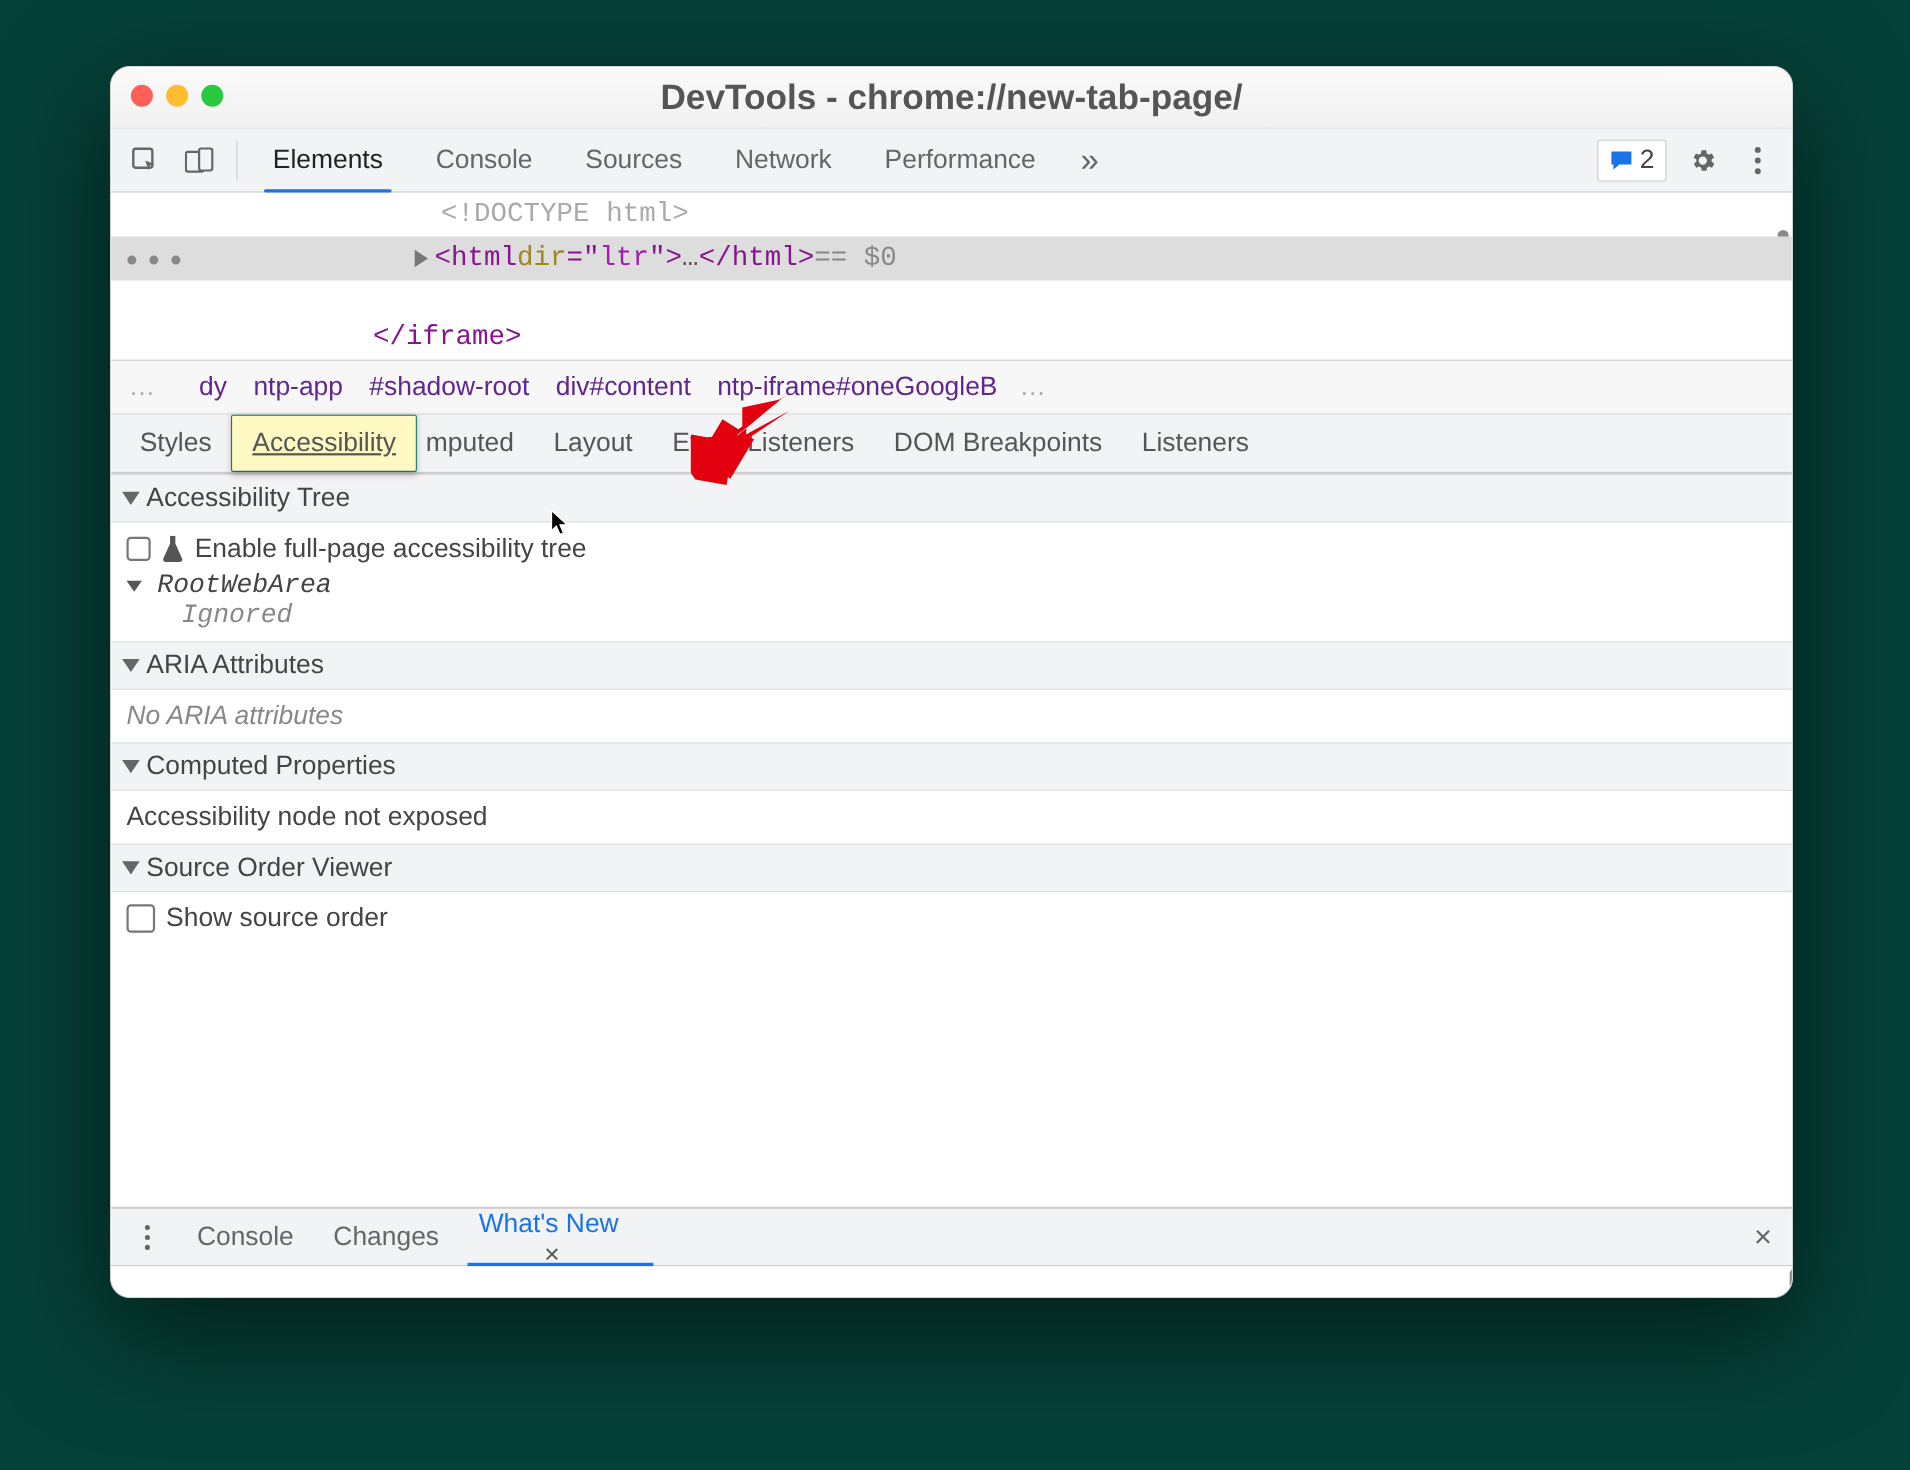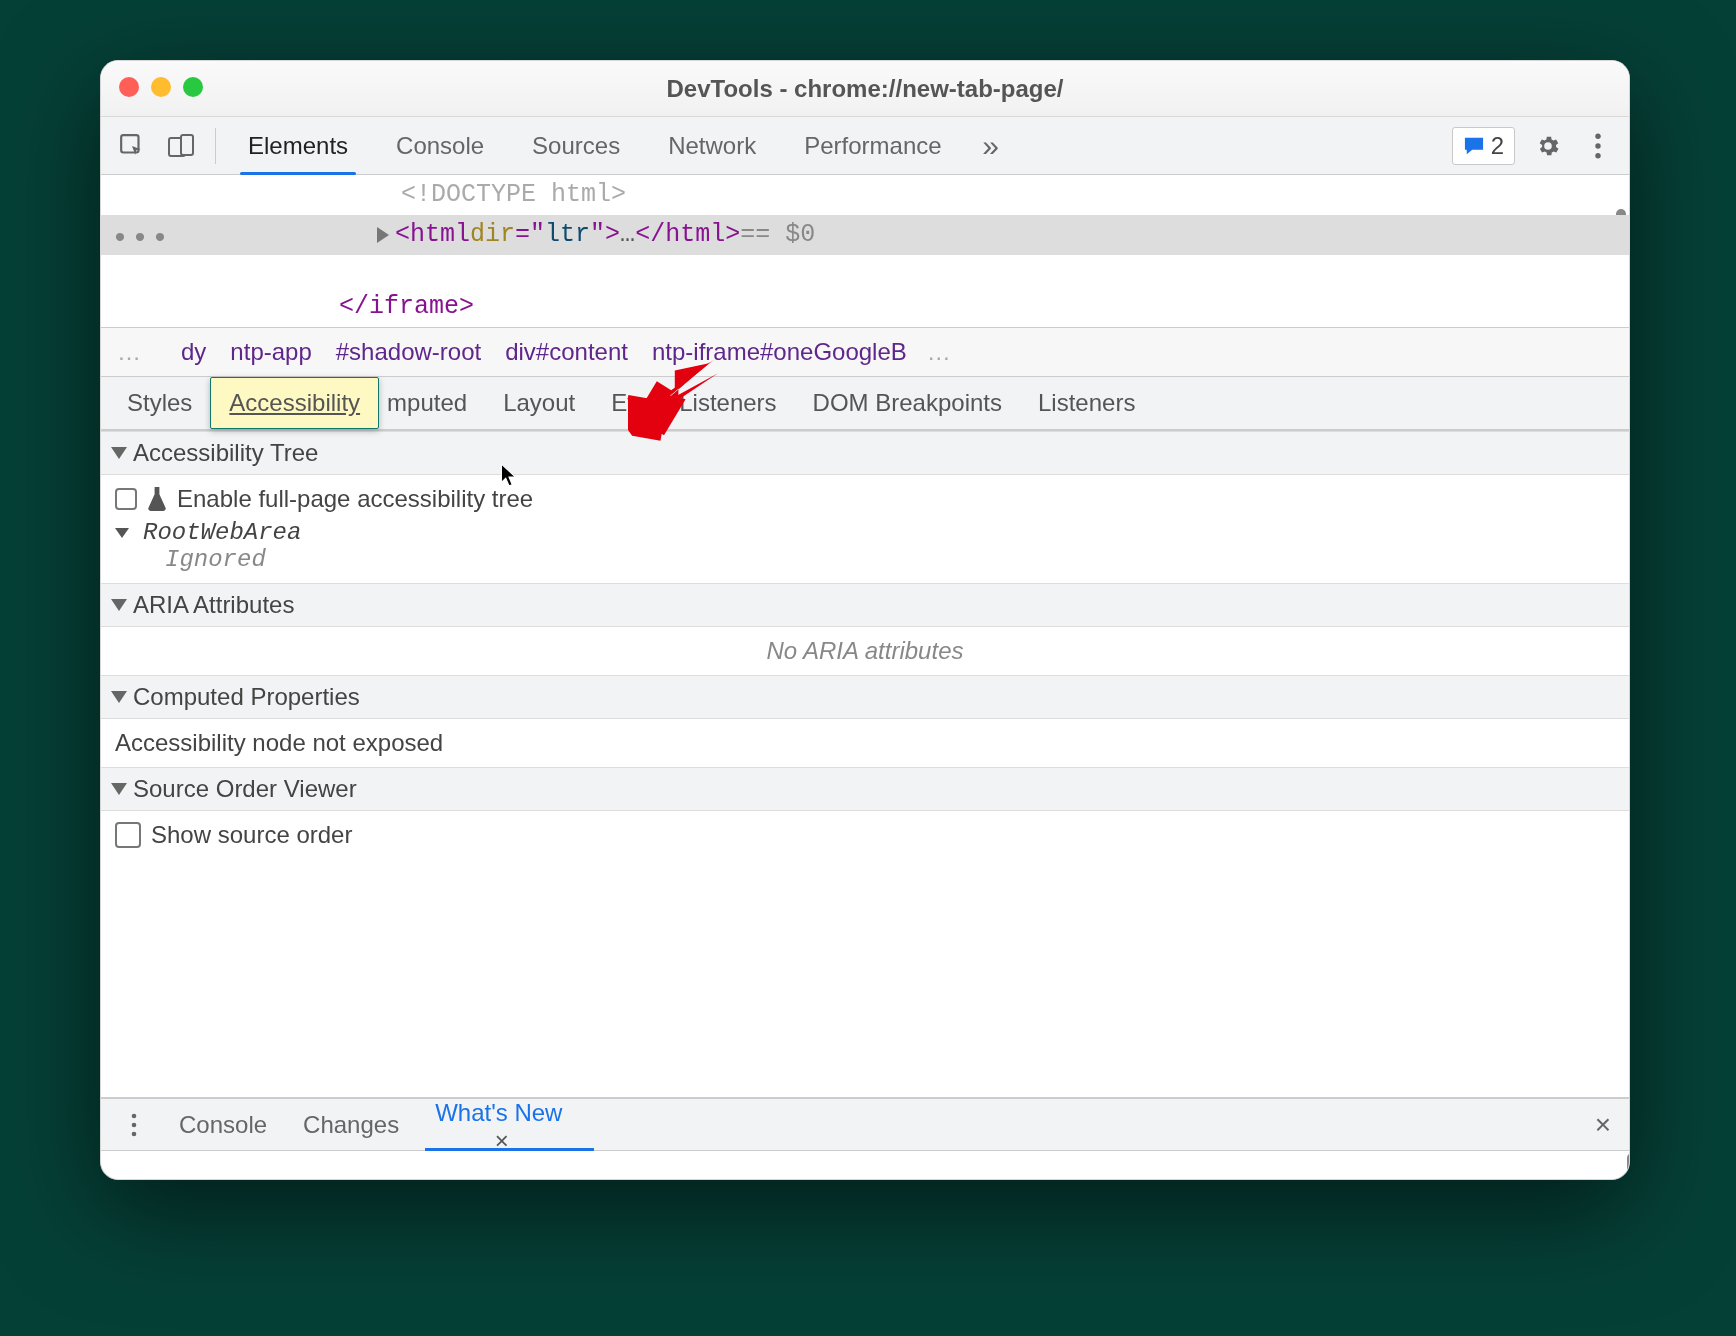--- a/index.html
+++ b/index.html
@@ -32,21 +32,21 @@
   .titlebar {
     height:56px; flex:0 0 56px;
     display:flex; align-items:center;
     background:linear-gradient(#fafafa,#f1f1f1);
     border-bottom:1px solid #d9d9d9;
     position:relative;
   }
   .traffic { position:absolute; left:18px; top:16px; display:flex; gap:12px;}
   .traffic span { width:20px; height:20px; border-radius:50%; display:block;}
   .tl-red{background:#ff5f57;} .tl-yellow{background:#febc2e;} .tl-green{background:#28c840;}
-  .titletext{ width:100%; text-align:center; font-weight:600; color:#555; font-size:24px;}
+  .titletext{ width:100%; text-align:center; font-weight:600; color:#555; font-size:32px;}
 
   
   .toolbar {
     height:58px; flex:0 0 58px;
     border-bottom:1px solid #ccc;
     display:flex; align-items:center;
     padding:0 8px; gap:4px;
     background:#f1f3f4;
     color:#6b6b6b;
   }
@@ -59,21 +59,21 @@
   .spacer{flex:1;}
   .issuebox{display:flex;align-items:center;gap:6px;border:1px solid #c9c9c9;background:#fff;border-radius:3px;padding:4px 10px;margin-right:6px;}
 
   
   .codebox{ padding:0; font-size:25px; line-height:40px;}
   .codeline{ display:flex; align-items:center; padding-left:300px; }
   .codeline.sel{ background:#ddd;}
   .gutter{position:relative;}
   .ellipsis{ position:absolute; left:10px; top:4px; color:#888; font-size:30px; letter-spacing:2px;}
   .tri{ display:inline-block; width:0;height:0; border-top:8px solid transparent;border-bottom:8px solid transparent;border-left:12px solid #777; margin-right:6px; vertical-align:-1px;}
-  .tag, .punct{color:#881391;} .attr{color:#a08523;} .val{color:#0c4a6e;} .cm{color:#236e26;}
+  .tag, .punct{color:#881391;} .attr{color:#a08523;} .val{color:#a21caf;} .cm{color:#236e26;}
   .eqsel{color:#888;}
 
   
   .crumbs{ height:50px; display:flex; align-items:center; gap:4px; padding:0 10px; border-top:1px solid #ccc; border-bottom:1px solid #ccc; background:#f7f7f7; color:#555; overflow:hidden; white-space:nowrap;}
   .crumbs .dots{color:#aaa; padding:0 6px;}
   .crumb{ background:#fff0; border-radius:6px; padding:4px 10px; color:#5f268c;}
   .crumb.first{}
 
   
   .subtabs{ height:54px; display:flex; align-items:center; gap:0; border-bottom:2px solid #ccc; background:#f1f3f4; padding:0 8px;}
@@ -234,21 +234,21 @@
     </div>
     <div class="row mono muted italic" style="padding-left:50px;">
       <span>Ignored</span>
     </div>
   </div>
 
   <div class="secthdr">
     <span class="tri2"></span>
     <span>ARIA Attributes</span>
   </div>
-  <div class="panecontent muted italic" style="text-align:center;">
+  <div class="panecontent muted italic" style="text-align:left;">
     <span>No ARIA attributes</span>
   </div>
 
   <div class="secthdr">
     <span class="tri2"></span>
     <span>Computed Properties</span>
   </div>
   <div class="panecontent">
     <span>Accessibility node not exposed</span>
   </div>

